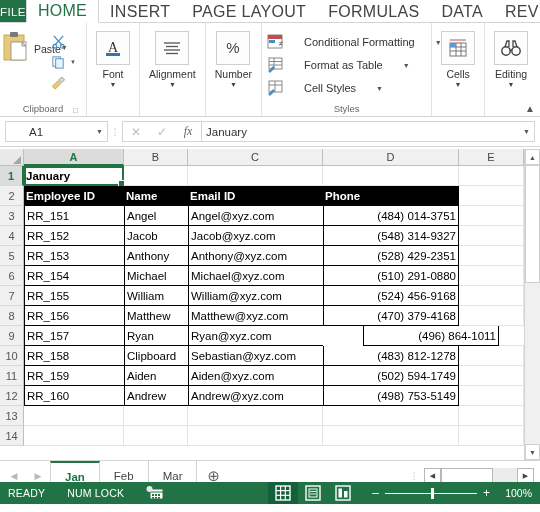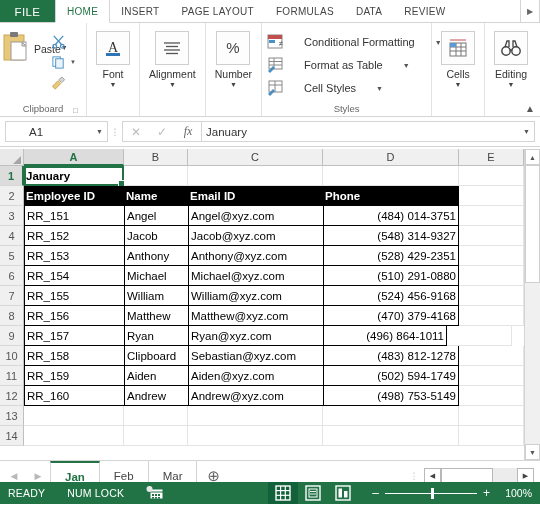--- a/index.html
+++ b/index.html
@@ -29,21 +29,21 @@
     color: #ffffff;
     font-size: 11.5px;
     letter-spacing: .4px;
     display: flex; align-items: center; justify-content: center;
     width: 55px;
     height: 23px;
   }
   .tab {
     display: flex; align-items: center; justify-content: center;
     padding: 0 11px;
-    font-size: 10px;
+    font-size: 16px;
     color: #444444;
     letter-spacing: .3px;
     height: 23px;
     white-space: nowrap;
   }
   .tab.active {
     color: #217346;
     background: #ffffff;
     border: 1px solid #d4d4d4;
     border-bottom: 1px solid #ffffff;
@@ -660,21 +660,21 @@
             <div class="cell data-cell right lastcol" style="width: 136px;">(470) 379-4168</div>
             <div class="cell" style="width: 65px;"></div>
           </div>
         </div>
         <div class="row">
           <div class="rowhead">9</div>
           <div class="cells">
             <div class="cell data-cell" style="width: 100px;">RR_157</div>
             <div class="cell data-cell" style="width: 64px;">Ryan</div>
             <div class="cell data-cell" style="width: 135px;">Ryan@xyz.com</div>
-            <div class="cell data-cell right lastcol" style="width: 124px;">(496) 864-1011</div>
+            <div class="cell data-cell right lastcol" style="width: 136px; margin-left: 40px;">(496) 864-1011</div>
             <div class="cell" style="width: 65px;"></div>
           </div>
         </div>
         <div class="row">
           <div class="rowhead">10</div>
           <div class="cells">
             <div class="cell data-cell" style="width: 100px;">RR_158</div>
             <div class="cell data-cell" style="width: 64px;">Clipboard</div>
             <div class="cell data-cell" style="width: 135px;">Sebastian@xyz.com</div>
             <div class="cell data-cell right lastcol" style="width: 136px;">(483) 812-1278</div>

